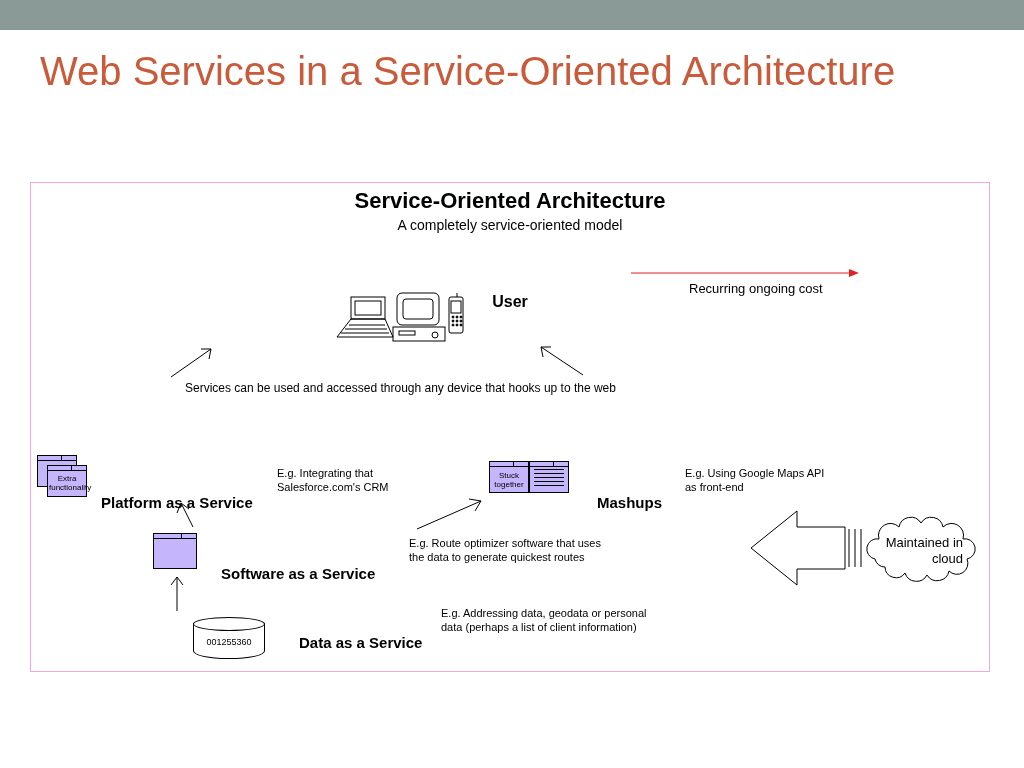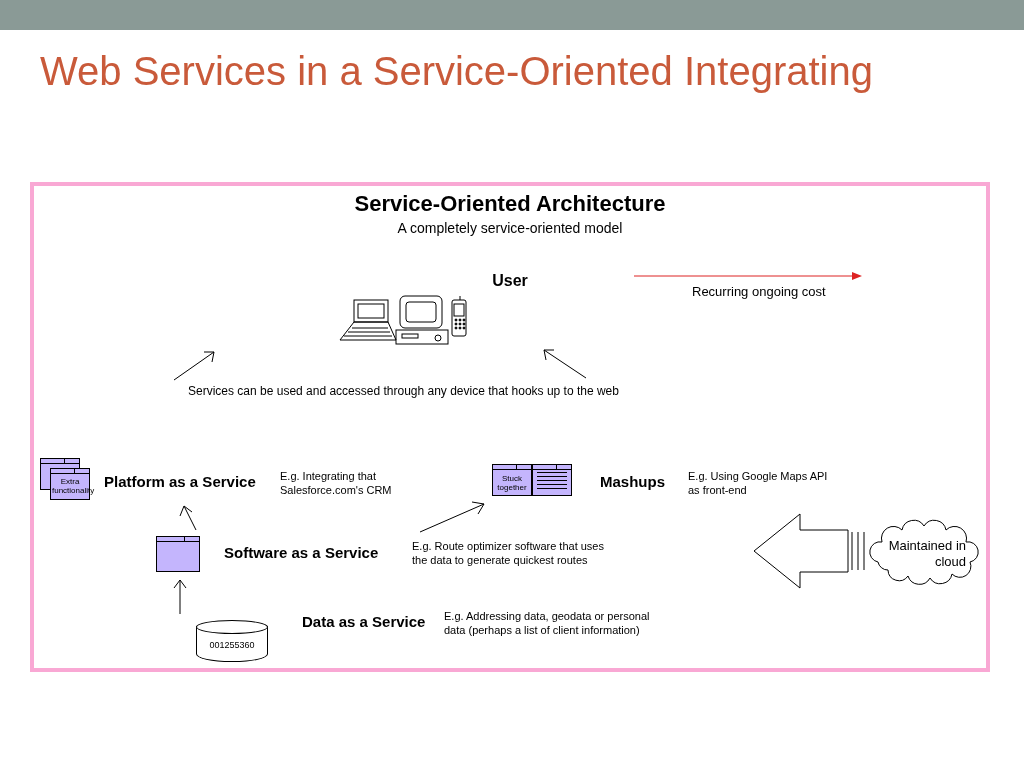--- a/index.html
+++ b/index.html
@@ -22,21 +22,21 @@
     font-weight: 400;
     color: #c95a3a;
     line-height: 1.15;
   }
   .diagram-frame {
     position: absolute;
     left: 30px;
     top: 182px;
     width: 960px;
     height: 490px;
-    border: 4px solid #f9a8d4;
+    border: 1px solid #f9a8d4;
     box-sizing: border-box;
   }
   .dg-heading {
     position: absolute;
     top: 5px;
     left: 0;
     width: 100%;
     text-align: center;
     font-size: 22px;
     font-weight: 700;
@@ -46,20 +46,21 @@
     top: 34px;
     left: 0;
     width: 100%;
     text-align: center;
     font-size: 14px;
   }
   .label {
     position: absolute;
     font-size: 15px;
     font-weight: 700;
+    margin-top: 24px;
   }
   .small {
     position: absolute;
     font-size: 11px;
     line-height: 1.25;
   }
   .tiny {
     position: absolute;
     font-size: 8px;
     line-height: 1.1;
@@ -133,21 +134,21 @@
     font-size: 13px;
     text-align: right;
     line-height: 1.2;
   }
 </style>
 </head>
 <body>
 
 <div class="topbar"></div>
 
-<h1 class="slide-title">Web Services in a Service-Oriented Integrating</h1>
+<h1 class="slide-title">Web Services in a Service-Oriented Architecture</h1>
 
 <div class="diagram-frame">
 
   <div class="dg-heading">Service-Oriented Architecture</div>
   <div class="dg-sub">A completely service-oriented model</div>
 
   <div class="label" style="left:0; width:100%; text-align:center; top:86px; font-size:16px;">User</div>
 
   <svg width="150" height="60" viewBox="0 0 150 60" style="position:absolute; left:300px; top:106px;" stroke="#000" fill="none" stroke-width="1">
 

